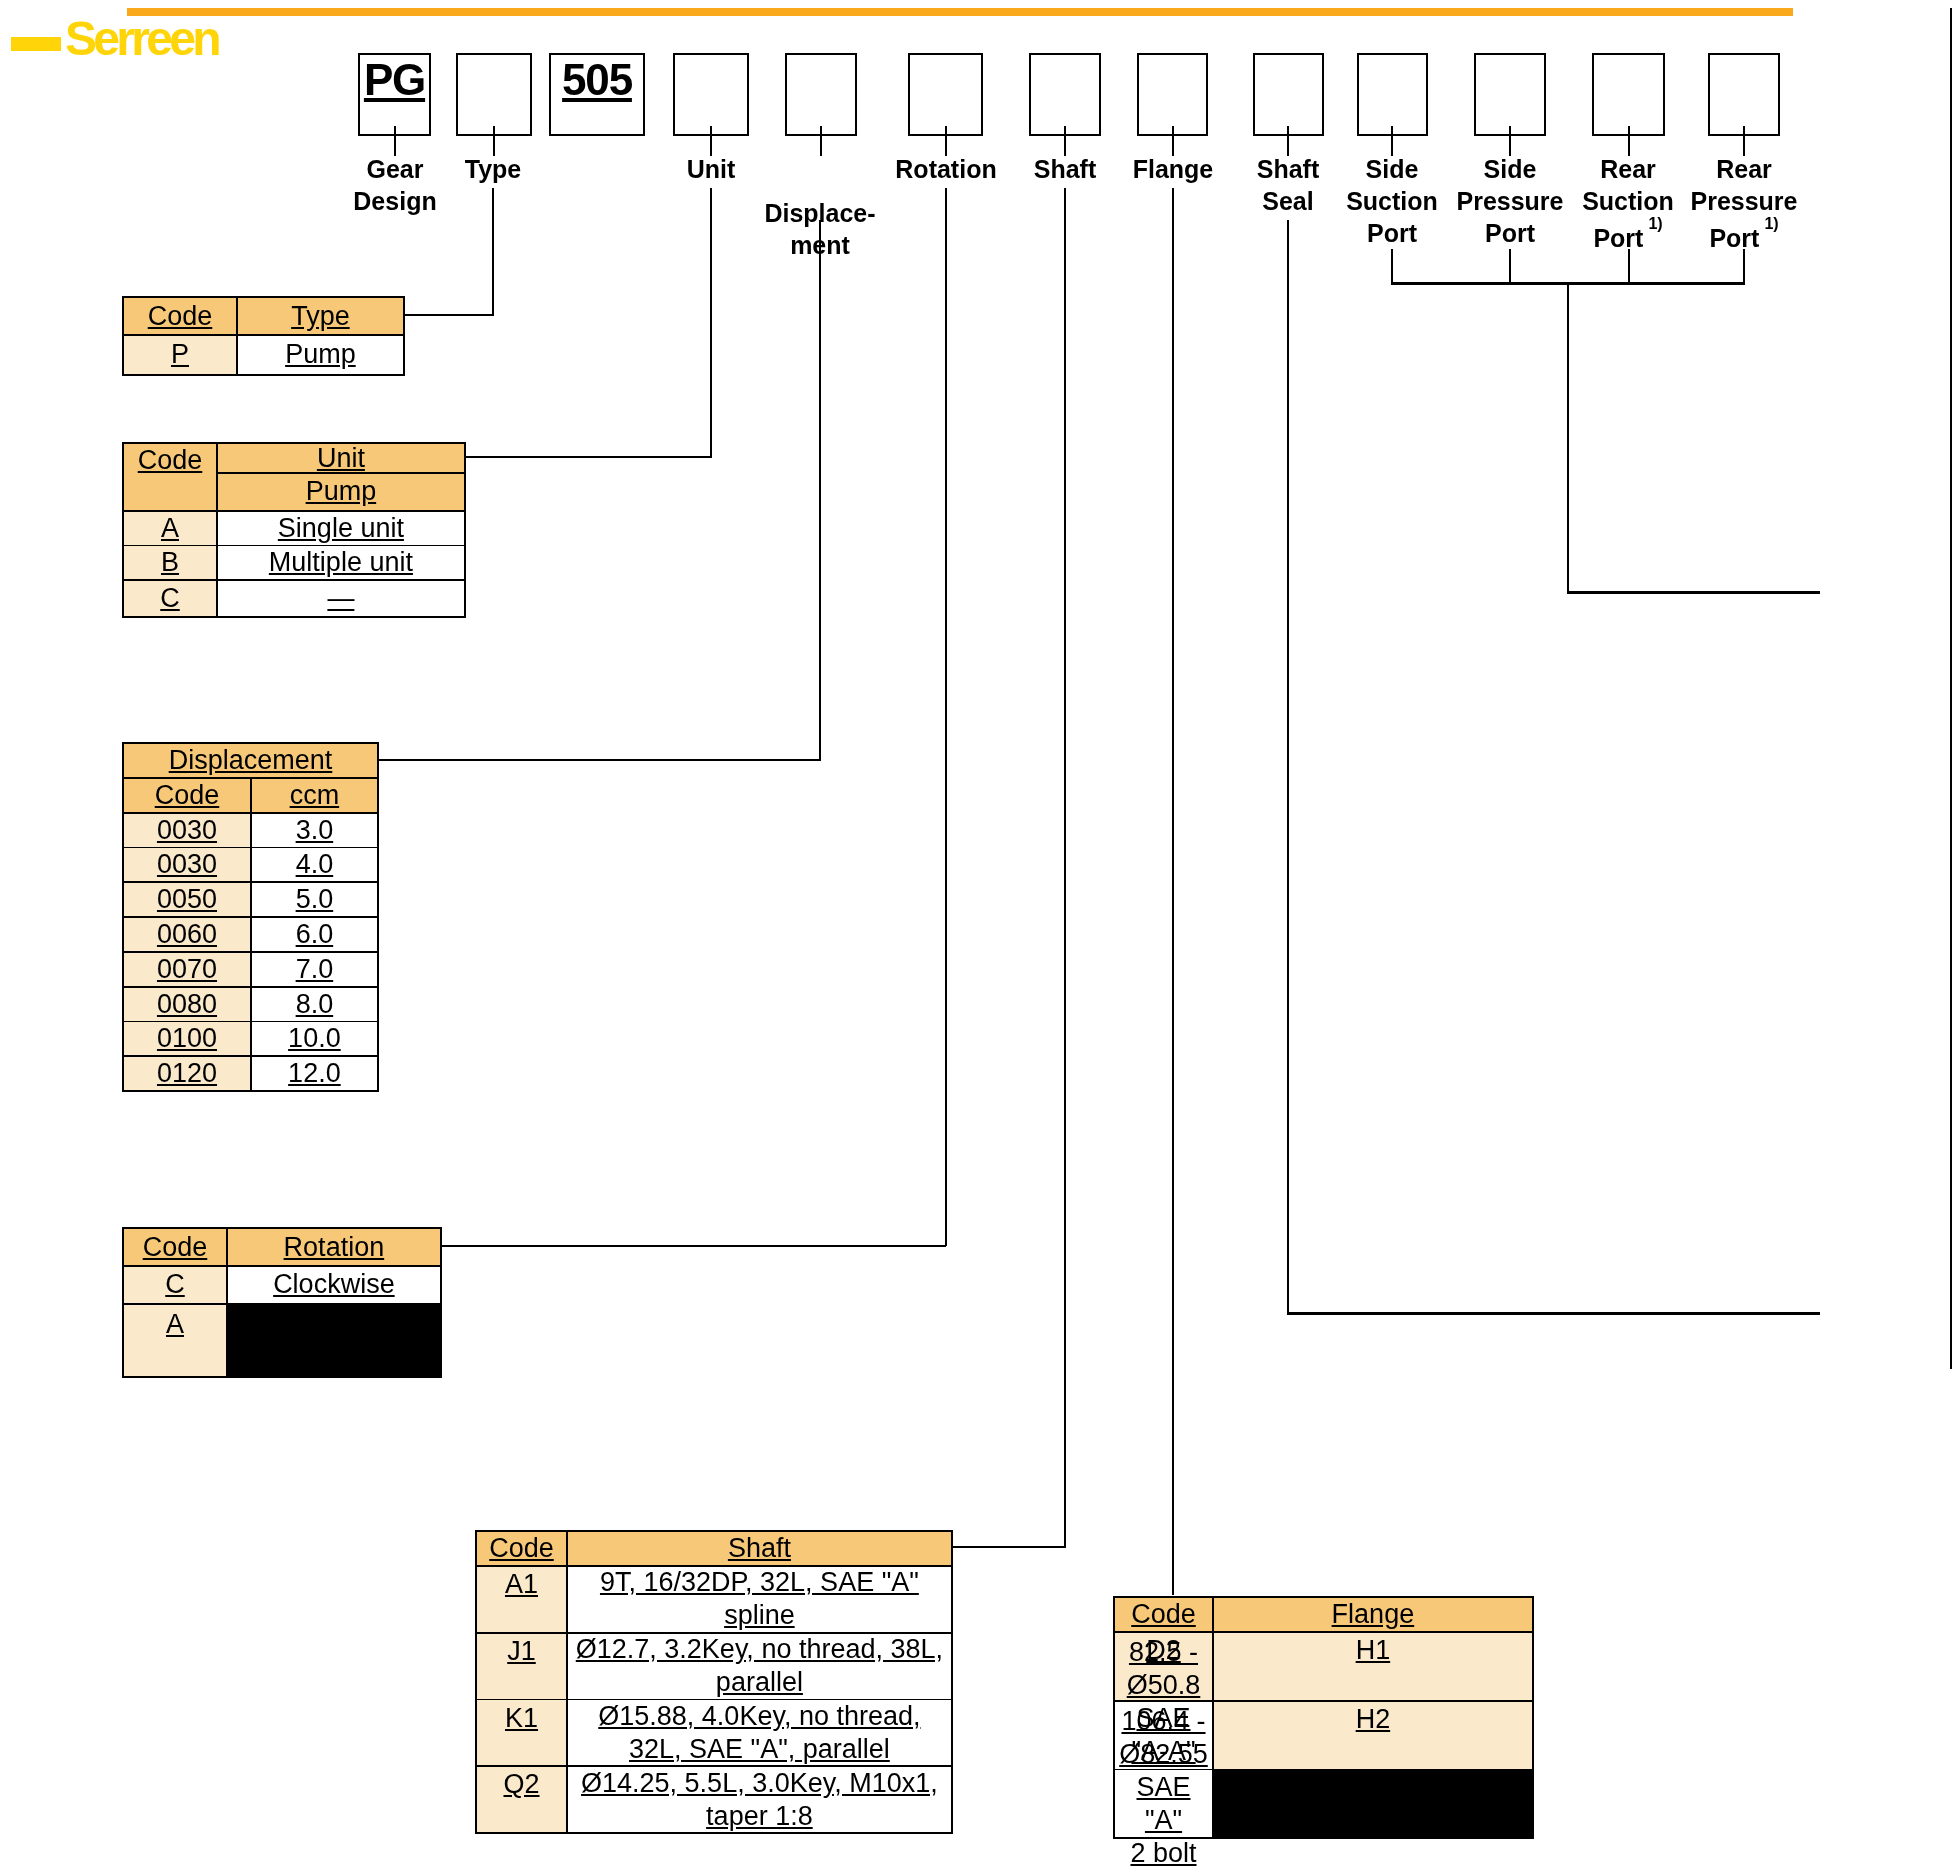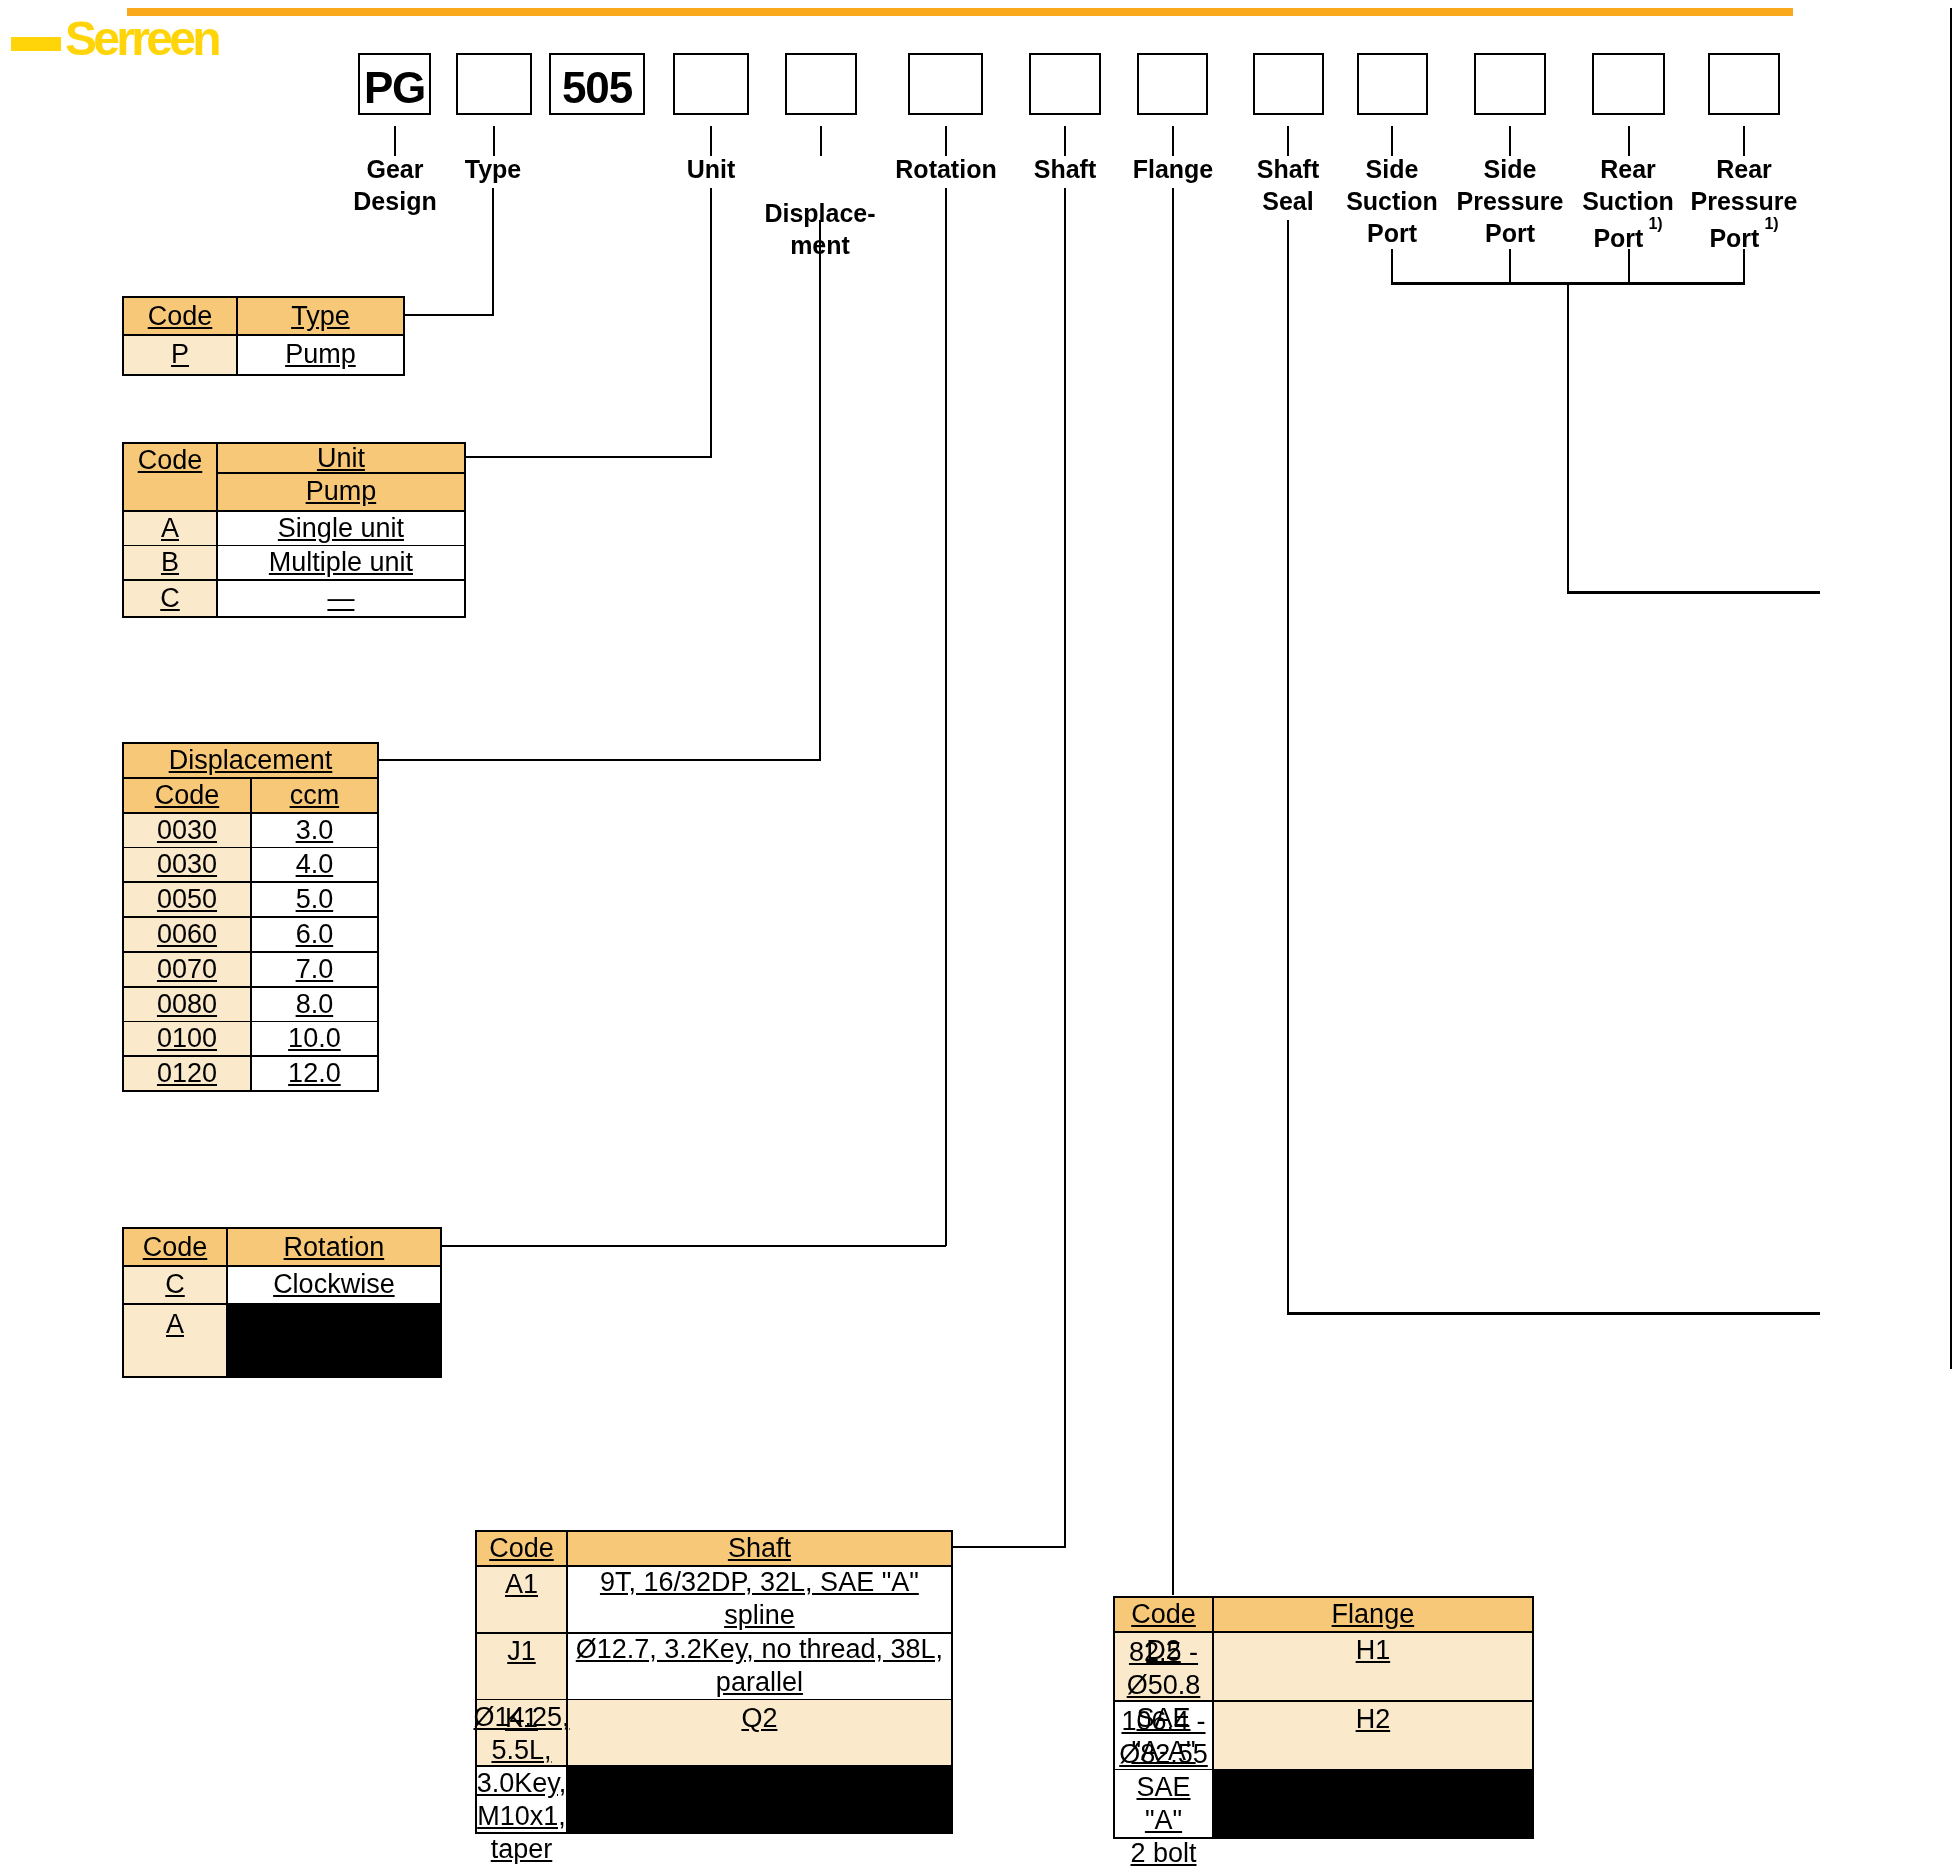--- a/index.html
+++ b/index.html
@@ -4,23 +4,23 @@
 <style>
   html,body{margin:0;padding:0;background:#fff;}
   .page{position:relative;width:1955px;height:1872px;background:#ffffff;overflow:hidden;
         font-family:"Liberation Sans", sans-serif;color:#000;}
   .topbar{position:absolute;left:127px;top:8px;width:1666px;height:8px;background:#F9A91B;}
   .pageline{position:absolute;background:#000;}
   .logo{position:absolute;left:11px;top:5px;height:68px;}
   .logo-dash{position:absolute;left:0;top:32px;width:50px;height:13.5px;background:#FFD408;}
   .logo-text{position:absolute;left:54px;top:0;font-size:48px;font-weight:bold;
              letter-spacing:-3.7px;color:#FFD408;line-height:68px;}
-  .code-box{position:absolute;top:53px;height:62px;border:2.5px solid #000;background:#fff;
-            box-sizing:border-box;display:flex;align-items:flex-end;justify-content:center;
-            font-size:44px;font-weight:bold;letter-spacing:-1.2px;}
+  .code-box{position:absolute;top:53px;height:83px;border:2.5px solid #000;background:#fff;
+            box-sizing:border-box;display:flex;align-items:flex-start;justify-content:center;
+            font-size:44px;font-weight:bold;letter-spacing:-1.2px;text-decoration:underline;}
   .vline,.hline{position:absolute;background:#000;}
   .box-label{position:absolute;top:153px;transform:translateX(-50%);text-align:center;
              font-weight:bold;font-size:25px;line-height:32px;white-space:nowrap;}
   .box-label span{display:block;}
   .fn{font-size:16px;font-weight:bold;position:relative;top:-8.6px;margin-left:5px;display:inline !important;}
   .lline{display:block;}
   .tbl{position:absolute;display:grid;background:#000;border:2.5px solid #000;gap:1.8px;
        box-sizing:border-box;text-decoration:underline;}
   .cell{display:flex;align-items:center;justify-content:center;font-size:27px;
         text-align:center;background:#fff;}
@@ -227,20 +227,24 @@
     <div class="cell valcell multiline">
       <span class="lline">9T, 16/32DP, 32L, SAE "A"</span>
       <span class="lline">spline</span>
     </div>
     <div class="cell codecell topalign" style="line-height:33px;">J1</div>
     <div class="cell valcell multiline">
       <span class="lline">Ø12.7, 3.2Key, no thread, 38L,</span>
       <span class="lline">parallel</span>
     </div>
     <div class="cell codecell topalign" style="line-height:33px;">K1</div>
+    <div class="cell valcell multiline">
+      <span class="lline">Ø15.88, 4.0Key, no thread,</span>
+      <span class="lline">32L, SAE "A", parallel</span>
+    </div>
     <div class="cell codecell topalign" style="line-height:33px;">Q2</div>
     <div class="cell valcell multiline">
       <span class="lline">Ø14.25, 5.5L, 3.0Key, M10x1,</span>
       <span class="lline">taper 1:8</span>
     </div>
   </div>
 
   <div class="tbl" style="left:1113px;top:1596px;width:421px;grid-template-columns:97px 1fr;grid-template-rows:33px 67px 67px 67px;">
     <div class="cell hdr">Code</div>
     <div class="cell hdr">Flange</div>

